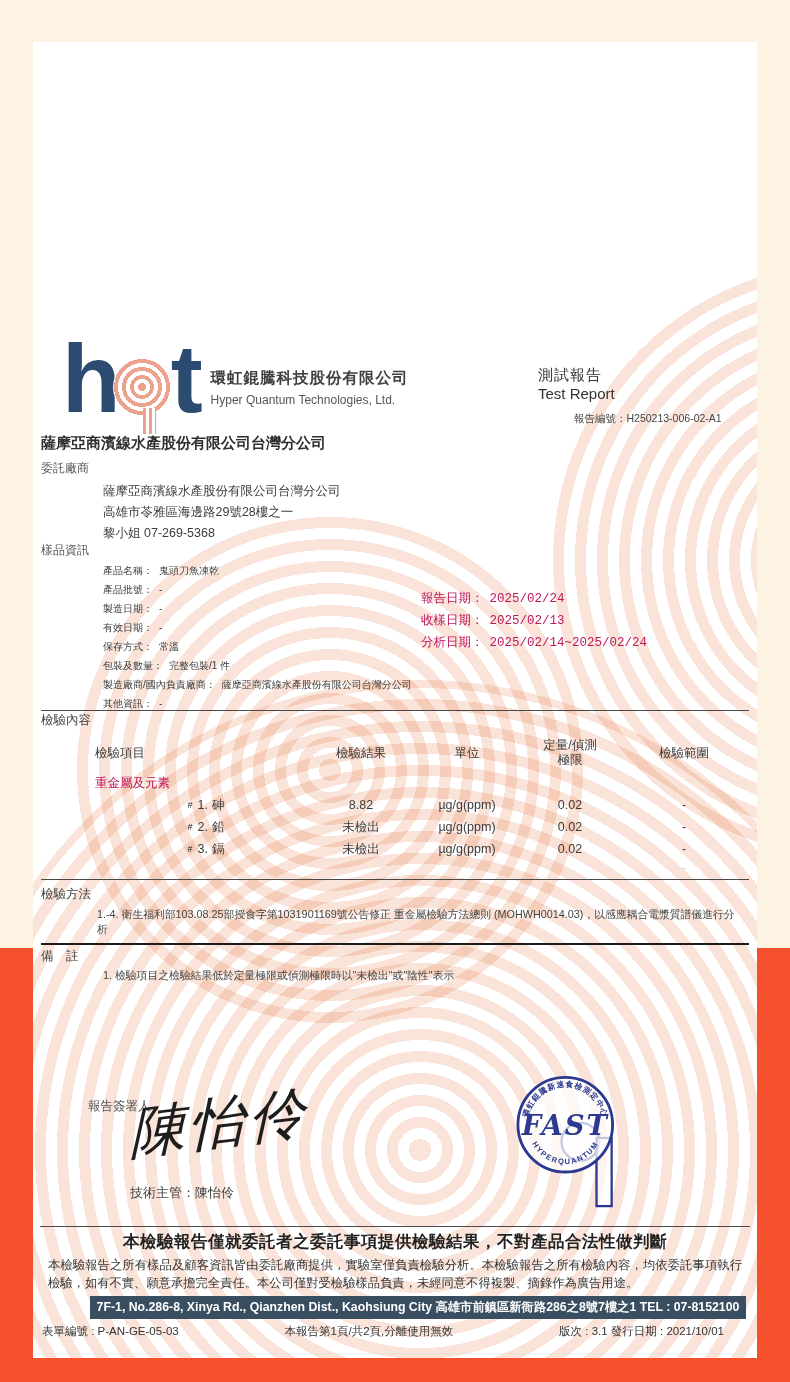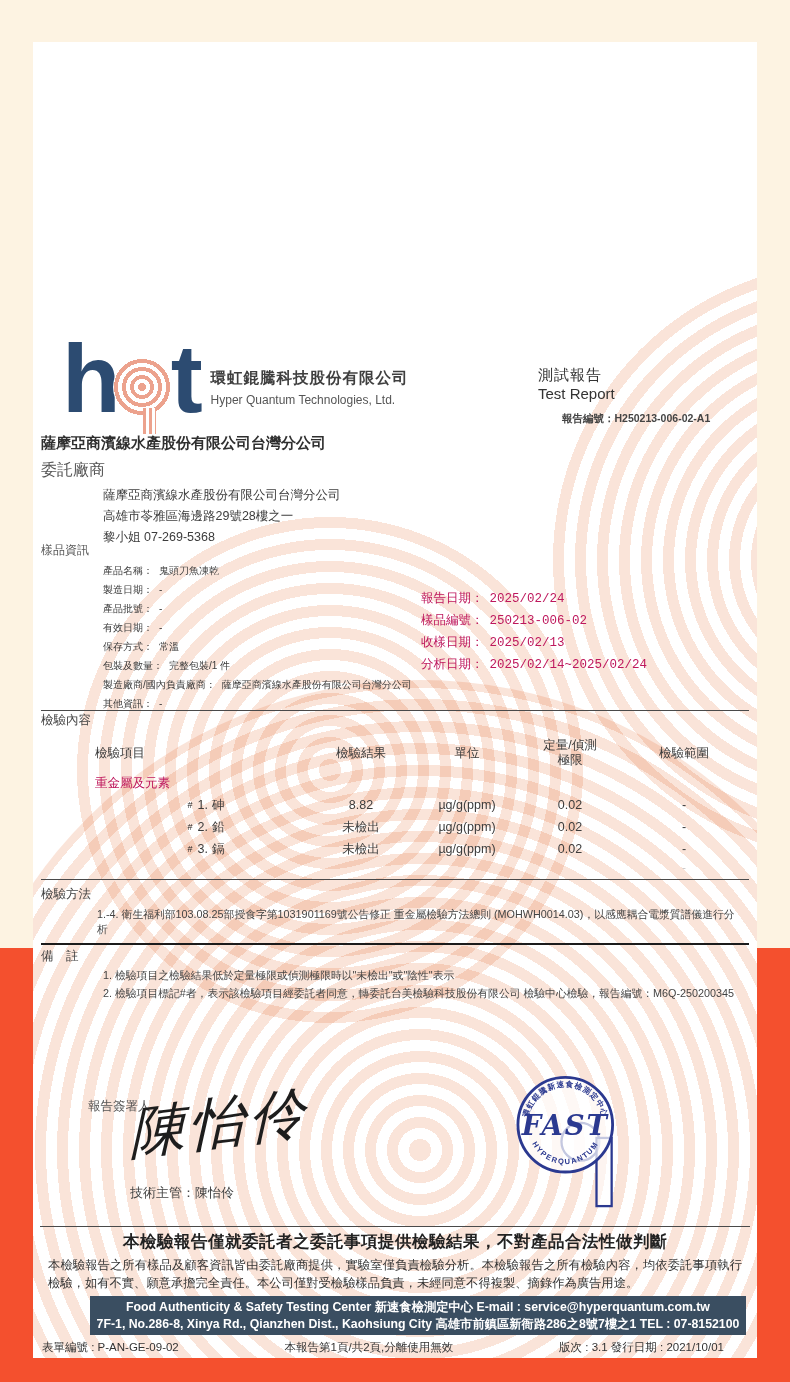--- a/index.html
+++ b/index.html
@@ -36,26 +36,26 @@
   .q-rings { position:absolute; left:0; top:16px; width:58px; height:58px; border-radius:50%;
              background:repeating-radial-gradient(circle at center, #ECA28D 0 4px, #ffffff 4px 8px); }
   .q-tail { position:absolute; left:30px; top:66px; width:13px; height:26px;
             background:repeating-linear-gradient(90deg, #ECA28D 0 3px, #ffffff 3px 6px); }
   .brand-names { margin-left:12px; padding-top:26px; }
   .brand-zh { font-size:15.5px; font-weight:600; color:#3f3f3f; letter-spacing:1px; }
   .brand-en { font-size:12px; color:#555; margin-top:4px; }
   .report-block { padding-top:24px; width:190px; }
   .report-zh { font-size:15px; font-weight:400; color:#333; letter-spacing:1px; }
   .report-en { font-size:15px; color:#333; }
-  .report-no { font-size:10.5px; color:#444; margin-top:10px; margin-left:24px;font-weight:bold; }
+  .report-no { font-size:10.5px; color:#444; margin-top:10px; margin-left:36px; }
 
   
   .client { position:absolute; left:8px; top:392px; width:700px; }
   .client-company { font-size:15px; font-weight:700; color:#2f2f2f; }
-  .client-label { font-size:16px; color:#555; margin-top:7px; }
+  .client-label { font-size:12px; color:#555; margin-top:7px; }
   .client-lines { margin-left:62px; margin-top:4px; font-size:12.5px; color:#3c3c3c; line-height:21px; }
 
   
   .sample { position:absolute; left:8px; top:500px; width:708px; }
   .sample-label { font-size:12px; color:#555; }
   .sample-rows { margin-left:62px; margin-top:2px; font-size:10px; line-height:19px; color:#3c3c3c; }
   .kv .v { margin-left:6px; }
   .dates { position:absolute; left:380px; top:46px; font-size:12.5px; line-height:22px; color:#be185d;font-family:Liberation Mono, monospace; }
 
   
@@ -138,31 +138,30 @@
         <div>薩摩亞商濱線水產股份有限公司台灣分公司</div>
         <div>高雄市苓雅區海邊路29號28樓之一</div>
         <div>黎小姐 07-269-5368</div>
       </div>
     </div>
 
     <div class="sample">
       <div class="sample-label">樣品資訊</div>
       <div class="sample-rows">
         <div class="kv"><span>產品名稱：</span><span class="v">鬼頭刀魚凍乾</span></div>
+        <div class="kv"><span>產品批號：</span><span class="v">-</span></div>
         <div class="kv"><span>製造日期：</span><span class="v">-</span></div>
-        <div class="kv"><span>產品批號：</span><span class="v">-</span></div>
         <div class="kv"><span>有效日期：</span><span class="v">-</span></div>
         <div class="kv"><span>保存方式：</span><span class="v">常溫</span></div>
         <div class="kv"><span>包裝及數量：</span><span class="v">完整包裝/1 件</span></div>
         <div class="kv"><span>製造廠商/國內負責廠商：</span><span class="v">薩摩亞商濱線水產股份有限公司台灣分公司</span></div>
         <div class="kv"><span>其他資訊：</span><span class="v">-</span></div>
       </div>
       <div class="dates">
         <div class="kv"><span>報告日期：</span><span class="v">2025/02/24</span></div>
-        <div class="kv"><span>樣品編號：</span><span class="v">250213-006-02</span></div>
         <div class="kv"><span>收樣日期：</span><span class="v">2025/02/13</span></div>
         <div class="kv"><span>分析日期：</span><span class="v">2025/02/14~2025/02/24</span></div>
       </div>
     </div>
 
     <div class="results">
       <hr class="thin">
       <div class="sec-label">檢驗內容</div>
 
       <div class="tbl-head">
@@ -205,21 +204,20 @@
         <div class="c">-</div>
       </div>
 
       <hr class="thin mt4">
       <div class="sec-label method-label">檢驗方法</div>
       <div class="method-text">1.-4. 衛生福利部103.08.25部授食字第1031901169號公告修正 重金屬檢驗方法總則 (MOHWH0014.03)，以感應耦合電漿質譜儀進行分析</div>
 
       <hr class="thick">
       <div class="sec-label mt2 notes-label">備　註</div>
       <div class="note-item">1. 檢驗項目之檢驗結果低於定量極限或偵測極限時以"未檢出"或"陰性"表示</div>
-      <div class="note-item">2. 檢驗項目標記#者，表示該檢驗項目經委託者同意，轉委託台美檢驗科技股份有限公司 檢驗中心檢驗，報告編號：M6Q-250200345</div>
     </div>
 
     <div class="signer-label">報告簽署人</div>
     <div class="signature">陳怡伶</div>
     <div class="tech-line">技術主管：陳怡伶</div>
 
     <svg class="stamp" viewBox="0 0 150 158">
       <defs>
         <path id="arcTop" d="M 32.4 79.7 A 40 40 0 1 1 107.6 79.7" fill="none"></path>
         <path id="arcBottom" d="M 33.7 82.9 A 39 39 0 0 0 106.3 82.9" fill="none"></path>
@@ -234,24 +232,23 @@
       <text font-size="8" fill="#2B3990" font-weight="700" letter-spacing="1.5">
         <textPath href="#arcBottom" startOffset="50%" text-anchor="middle">HYPERQUANTUM</textPath>
       </text>
     </svg>
 
     <div class="footer">
       <hr class="thin">
       <div class="disc-title">本檢驗報告僅就委託者之委託事項提供檢驗結果，不對產品合法性做判斷</div>
       <div class="disc-text">本檢驗報告之所有樣品及顧客資訊皆由委託廠商提供，實驗室僅負責檢驗分析。本檢驗報告之所有檢驗內容，均依委託事項執行檢驗，如有不實、願意承擔完全責任。本公司僅對受檢驗樣品負責，未經同意不得複製、摘錄作為廣告用途。</div>
       <div class="navy-bar">
-        <div>Food Authenticity &amp; Safety Testing Center  新速食檢測定中心  E-mail : service@hyperquantum.com.tw</div>
         <div>7F-1, No.286-8, Xinya Rd., Qianzhen Dist., Kaohsiung City  高雄市前鎮區新衙路286之8號7樓之1  TEL : 07-8152100</div>
       </div>
       <div class="meta-row">
-        <span>表單編號 : P-AN-GE-09-02</span>
+        <span>表單編號 : P-AN-GE-05-03</span>
         <span>本報告第1頁/共2頁,分離使用無效</span>
         <span>版次 : 3.1 發行日期 : 2021/10/01</span>
       </div>
     </div>
 
   </div>
 </div>
 
 </body></html>

